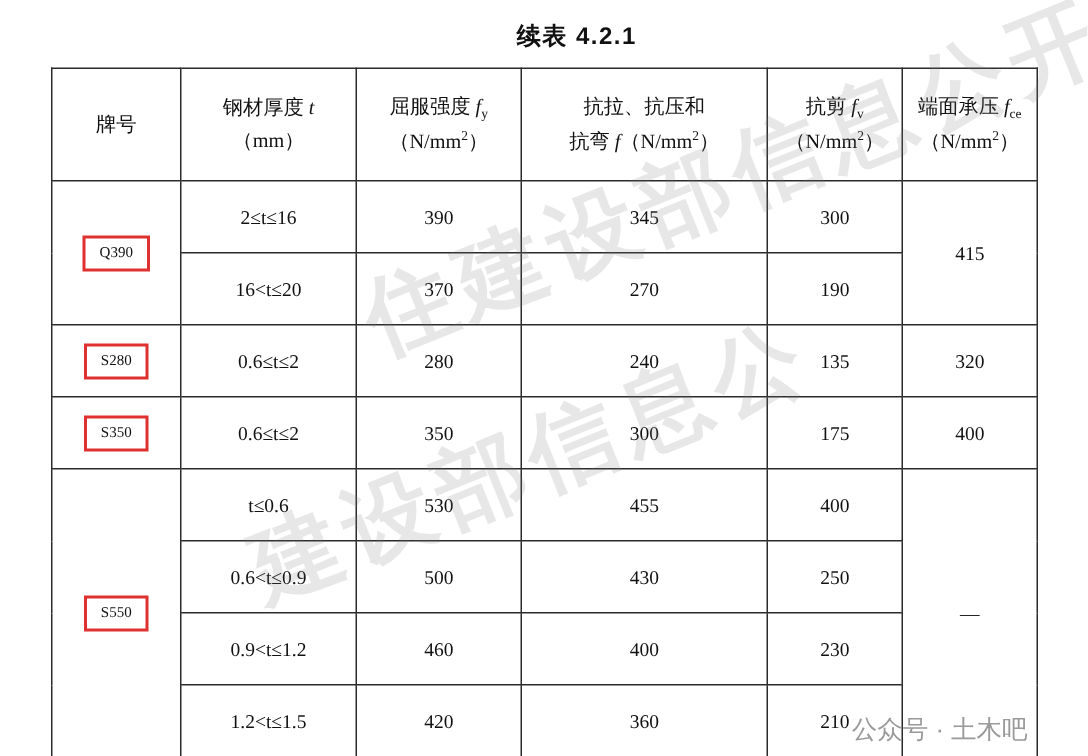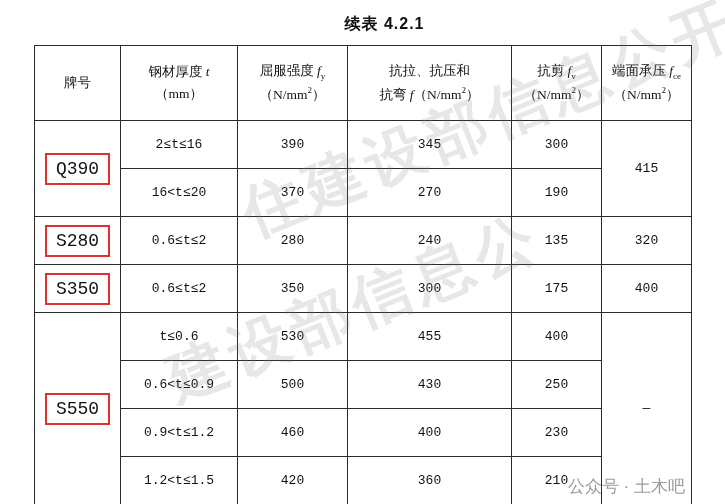--- a/index.html
+++ b/index.html
@@ -52,41 +52,40 @@
     color: #111;
     padding: 0;
   }
   table.spec thead td {
     height: 74px;
     font-size: 13.5px;
     line-height: 1.65;
   }
   table.spec tbody td {
     height: 47px;
-    font-family: Liberation Mono, monospace;
   }
   .sub {
     font-size: 9px;
     vertical-align: sub;
   }
   .sup {
     font-size: 9px;
     vertical-align: super;
   }
   .ital {
     font-style: italic;
   }
   .grade-cell {
     position: relative;
   }
   .grade-box {
     display: inline-block;
     border: 2px solid #e03131;
     padding: 5px 9px;
-    font-size: 18px;
+    font-size: 10px;
     line-height: 1;
     background: transparent;
   }
   .hdr-line {
     display: block;
   }
   
   .watermark {
     position: absolute;
     left: 0;

